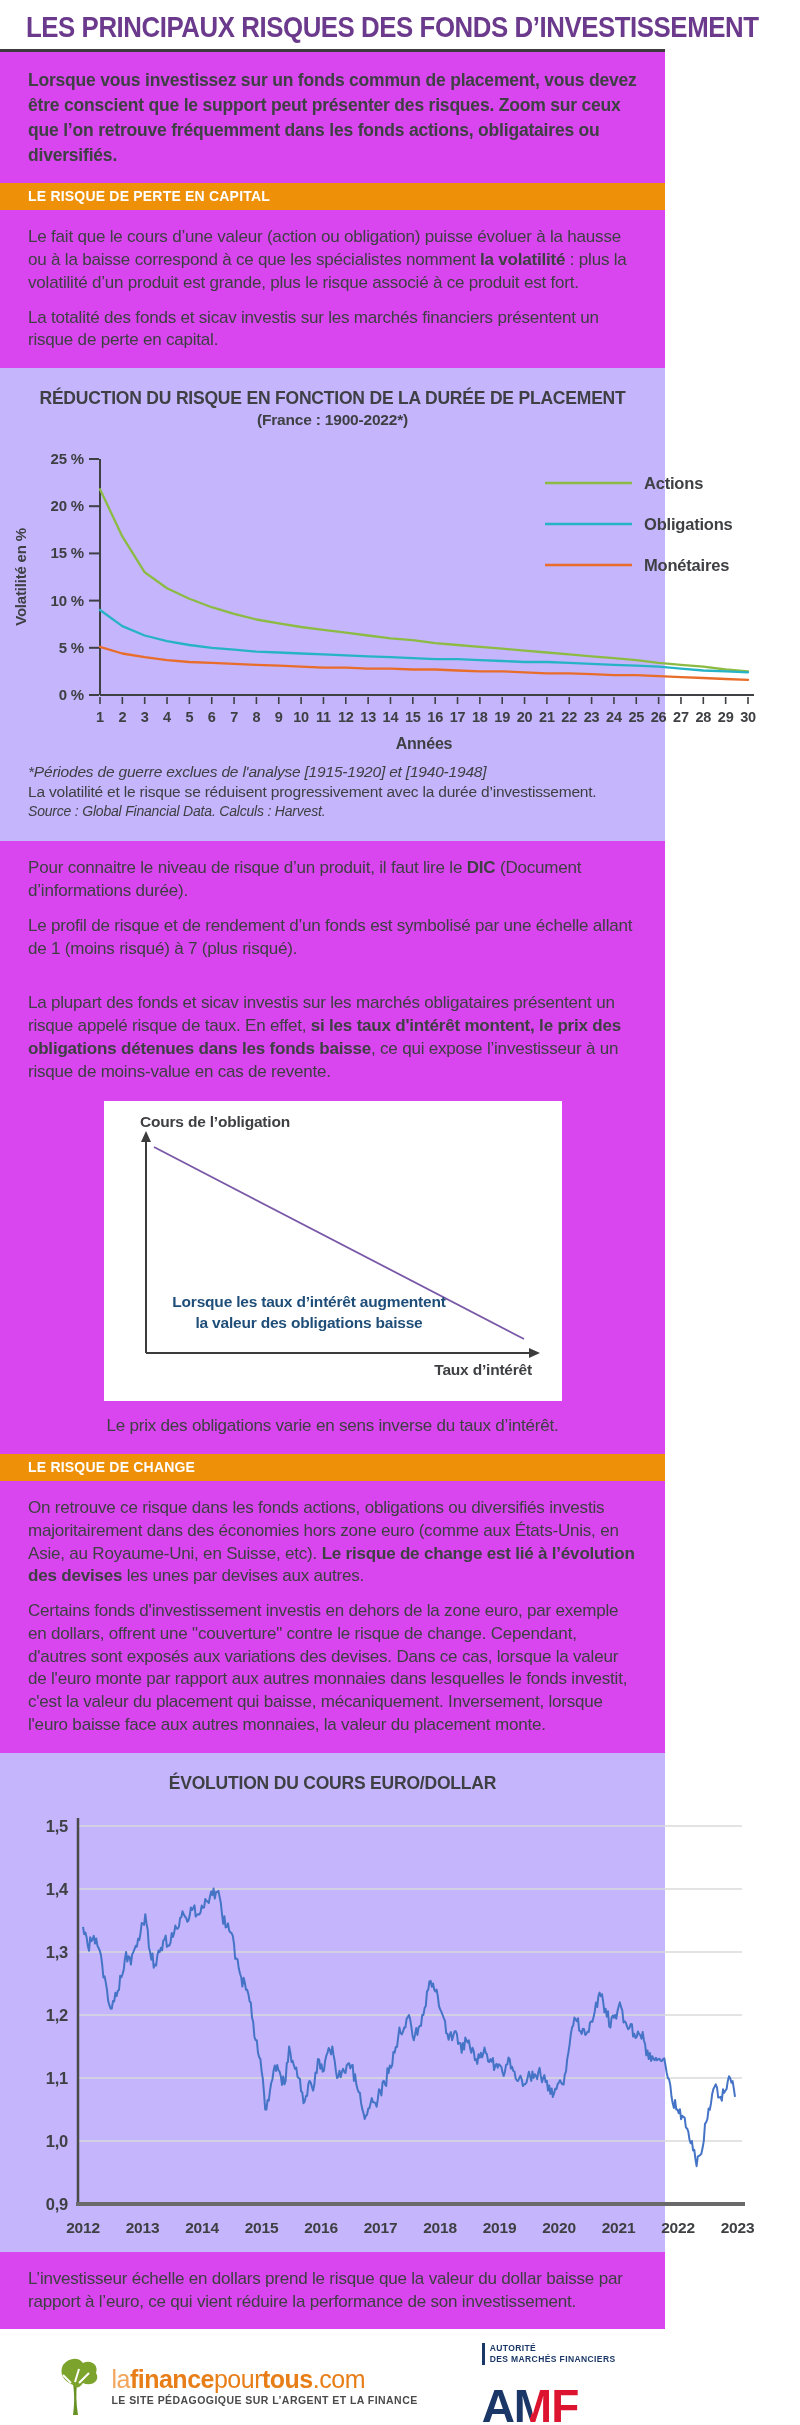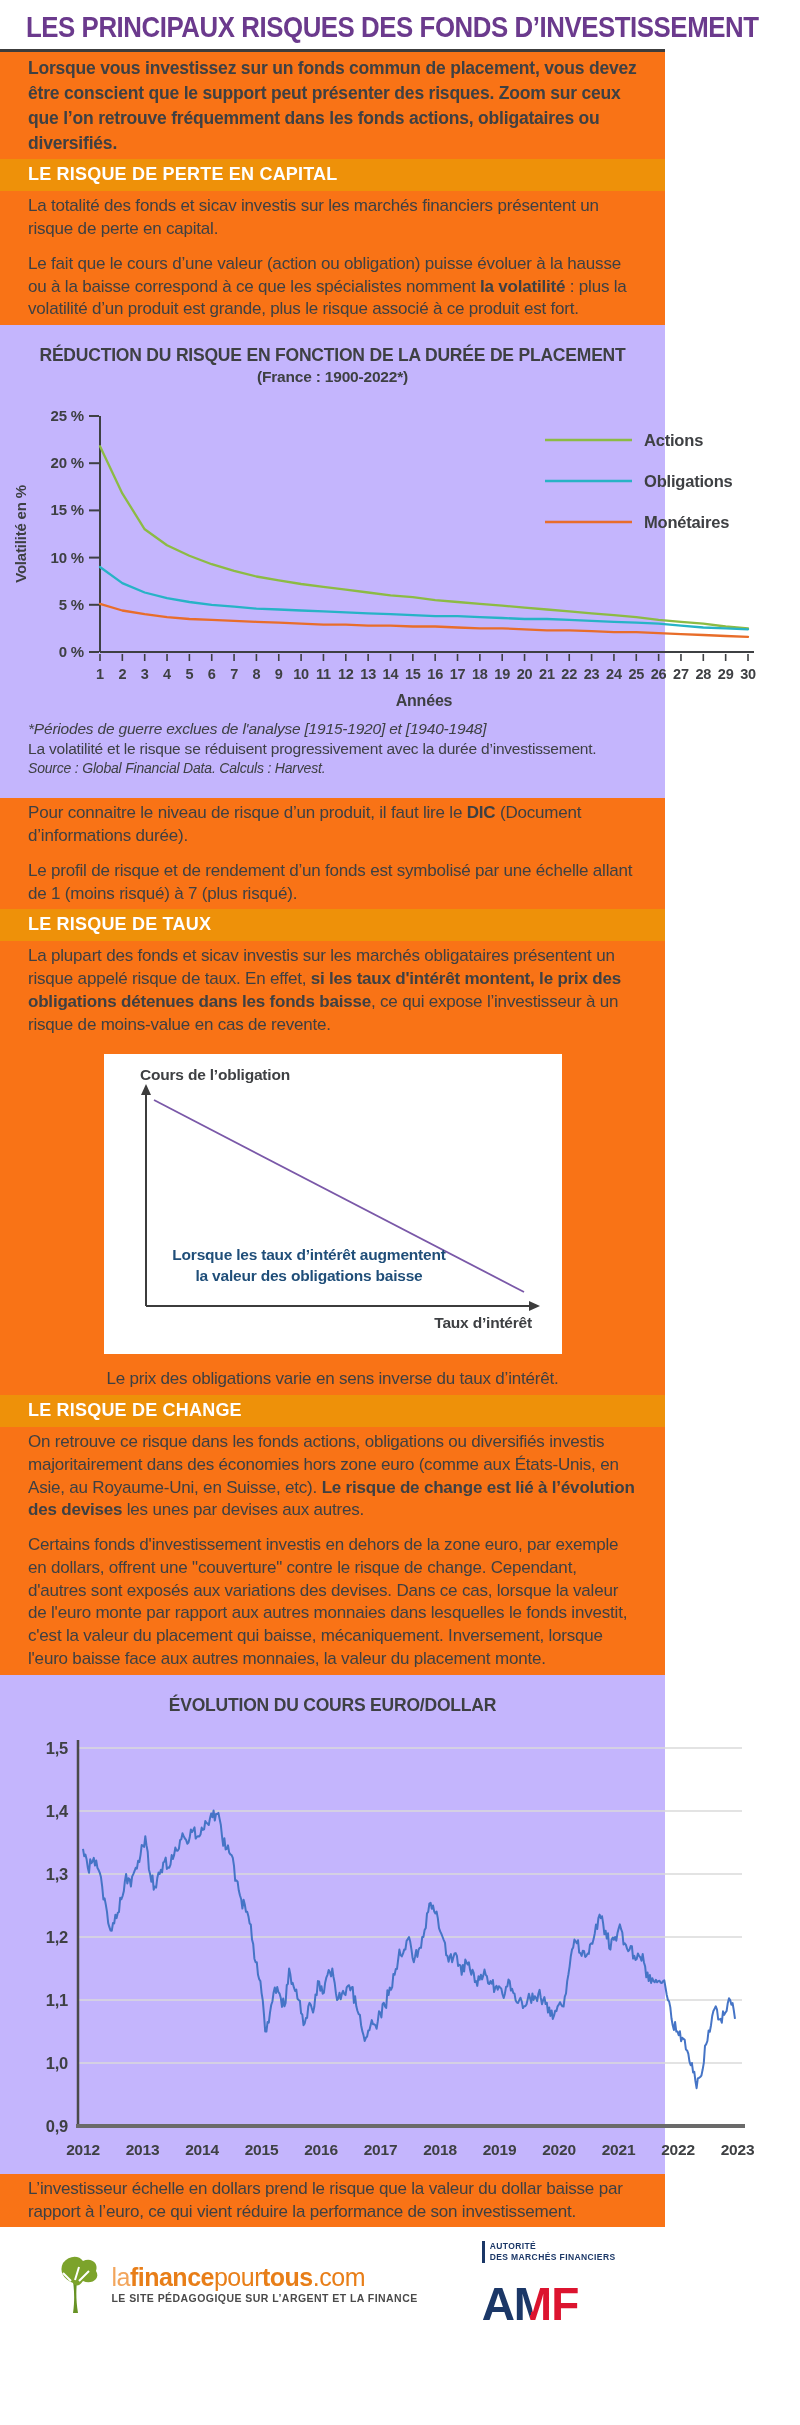--- a/index.html
+++ b/index.html
@@ -2,26 +2,26 @@
 <html><head>
 <meta charset="utf-8">
 <style>
   html,body{margin:0;padding:0;background:#fff;}
   .page{width:665px;background:#fff;font-family:"Liberation Sans",sans-serif;color:#3e4043;letter-spacing:-0.2px;}
   
   .title-block{background:#fff;padding:10px 26px 6px;border-bottom:3px solid #3c3c3c;}
   .title-block h1{margin:0;font-size:30px;line-height:1.1;color:#6b3a8d;font-weight:700;
     display:inline-block;transform:scaleX(0.86);transform-origin:left center;white-space:nowrap;letter-spacing:-0.5px;}
   
-  .bluebox{background:#f97316;padding:4px 28px;}
+  .bluebox{background:#d946ef;padding:16px 28px;}
   .bluebox p{margin:0 0 12px;font-size:17px;line-height:1.34;}
   .bluebox p:last-child{margin-bottom:0;}
   .intro p{font-weight:700;font-size:17.5px;line-height:1.42;margin:0;}
   
-  .band{background:#ee9109;color:#fff;font-size:18px;font-weight:700;padding:5px 28px 6px;letter-spacing:0.2px;}
+  .band{background:#ee9109;color:#fff;font-size:14px;font-weight:700;padding:5px 28px 6px;letter-spacing:0.2px;}
   
   .chart-section{background:#c4b5fd;padding:20px 0 6px;}
   .chart-title{text-align:center;font-size:17.5px;font-weight:700;margin:0 0 2px;letter-spacing:-0.2px;}
   .chart-subtitle{text-align:center;font-size:15.5px;font-weight:700;margin:0 0 4px;}
   svg{display:block;}
   .chart-notes{padding:0 28px 14px;}
   .chart-notes .footnote{font-style:italic;font-size:15.5px;margin:2px 0;}
   .chart-notes .note{font-size:15.5px;margin:2px 0;}
   .chart-notes .source{font-style:italic;font-size:14px;margin:2px 0;}
   
@@ -53,22 +53,22 @@
   <div class="title-block">
     <h1>LES PRINCIPAUX RISQUES DES FONDS D’INVESTISSEMENT</h1>
   </div>
 
   <div class="bluebox intro">
     <p>Lorsque vous investissez sur un fonds commun de placement, vous devez être conscient que le support peut présenter des risques. Zoom sur ceux que l’on retrouve fréquemment dans les fonds actions, obligataires ou diversifiés.</p>
   </div>
 
   <div class="band">LE RISQUE DE PERTE EN CAPITAL</div>
   <div class="bluebox">
+    <p><span>Le fait que le cours d’une valeur (action ou obligation) puisse évoluer à la hausse ou à la baisse correspond à ce que les spécialistes nomment </span><strong>la volatilité</strong><span> : plus la volatilité d’un produit est grande, plus le risque associé à ce produit est fort.</span></p>
     <p>La totalité des fonds et sicav investis sur les marchés financiers présentent un risque de perte en capital.</p>
-    <p><span>Le fait que le cours d’une valeur (action ou obligation) puisse évoluer à la hausse ou à la baisse correspond à ce que les spécialistes nomment </span><strong>la volatilité</strong><span> : plus la volatilité d’un produit est grande, plus le risque associé à ce produit est fort.</span></p>
   </div>
 
   <div class="chart-section">
     <p class="chart-title">RÉDUCTION DU RISQUE EN FONCTION DE LA DURÉE DE PLACEMENT</p>
     <p class="chart-subtitle">(France : 1900-2022*)</p>
     <svg id="vol-svg" width="800" height="328" viewBox="0 0 800 328">
         <line x1="100" y1="26" x2="100" y2="262" stroke="#3e4043" stroke-width="2"></line>
         <line x1="100" y1="262" x2="754" y2="262" stroke="#3e4043" stroke-width="2"></line>
         <line x1="89" y1="262" x2="99" y2="262" stroke="#3e4043" stroke-width="2"></line>
         <text x="84" y="267" text-anchor="end" font-size="15" font-weight="600" fill="#3e4043" font-family="Liberation Sans, sans-serif">0 %</text>
@@ -159,21 +159,20 @@
       <p class="note">La volatilité et le risque se réduisent progressivement avec la durée d’investissement.</p>
       <p class="source">Source : Global Financial Data. Calculs : Harvest.</p>
     </div>
   </div>
 
   <div class="bluebox">
     <p><span>Pour connaitre le niveau de risque d’un produit, il faut lire le </span><strong>DIC</strong><span> (Document d’informations durée).</span></p>
     <p>Le profil de risque et de rendement d’un fonds est symbolisé par une échelle allant de 1 (moins risqué) à 7 (plus risqué).</p>
   </div>
 
-  <div class="band">LE RISQUE DE TAUX</div>
   <div class="bluebox">
     <p><span>La plupart des fonds et sicav investis sur les marchés obligataires présentent un risque appelé risque de taux. En effet, </span><strong>si les taux d'intérêt montent, le prix des obligations détenues dans les fonds baisse</strong><span>, ce qui expose l’investisseur à un risque de moins-value en cas de revente.</span></p>
 
     <div class="diagram-wrap">
       <svg width="458" height="288" viewBox="0 0 458 288">
 
         <line x1="42" y1="32" x2="42" y2="246" stroke="#3c3c3c" stroke-width="2"></line>
         <polygon points="42,24 37,35 47,35" fill="#3c3c3c"></polygon>
         <line x1="42" y1="246" x2="428" y2="246" stroke="#3c3c3c" stroke-width="2"></line>
         <polygon points="436,246 425,241 425,251" fill="#3c3c3c"></polygon>

